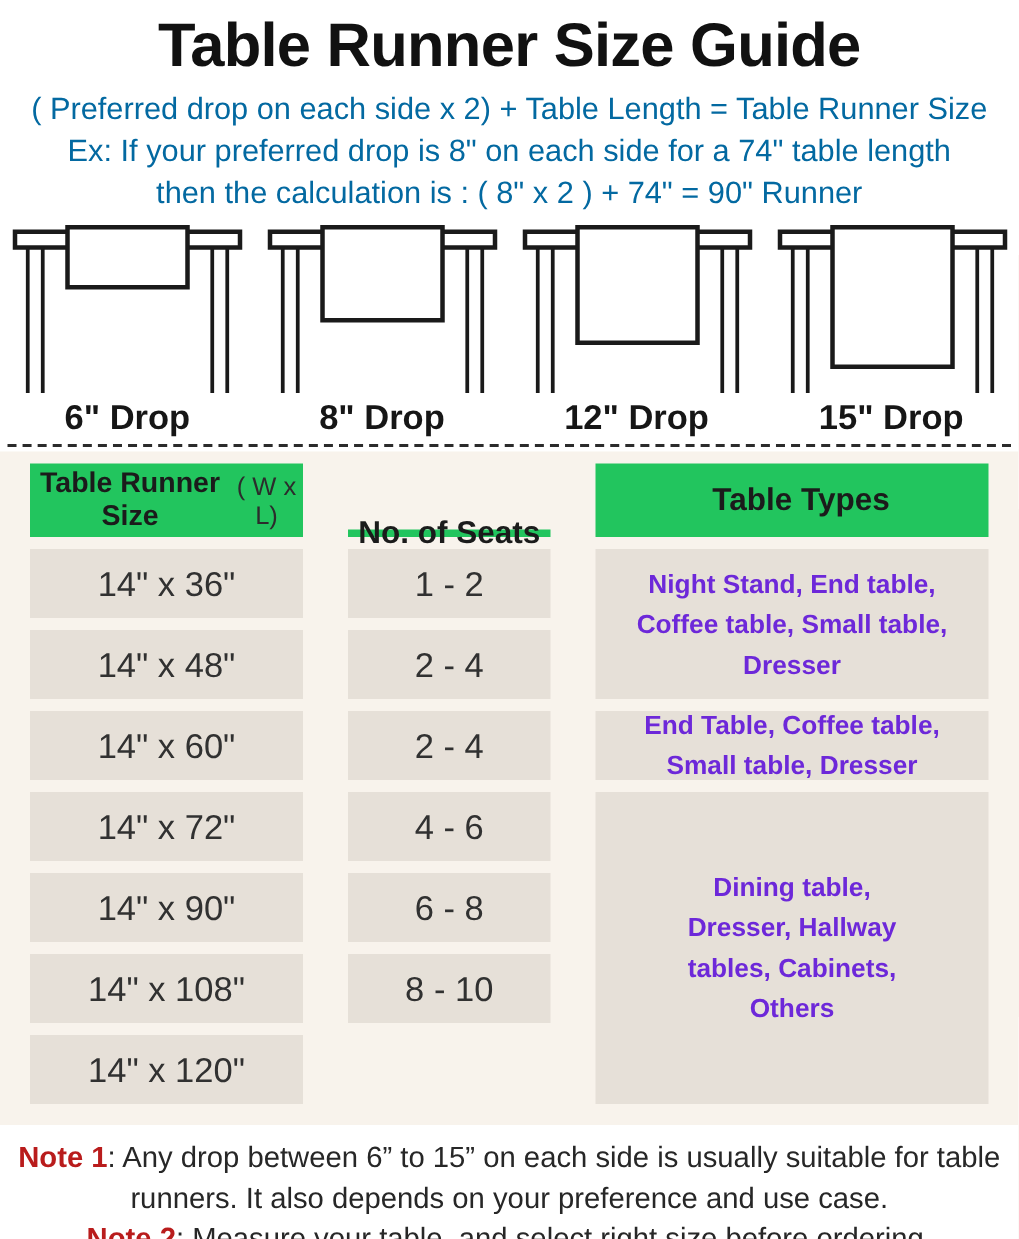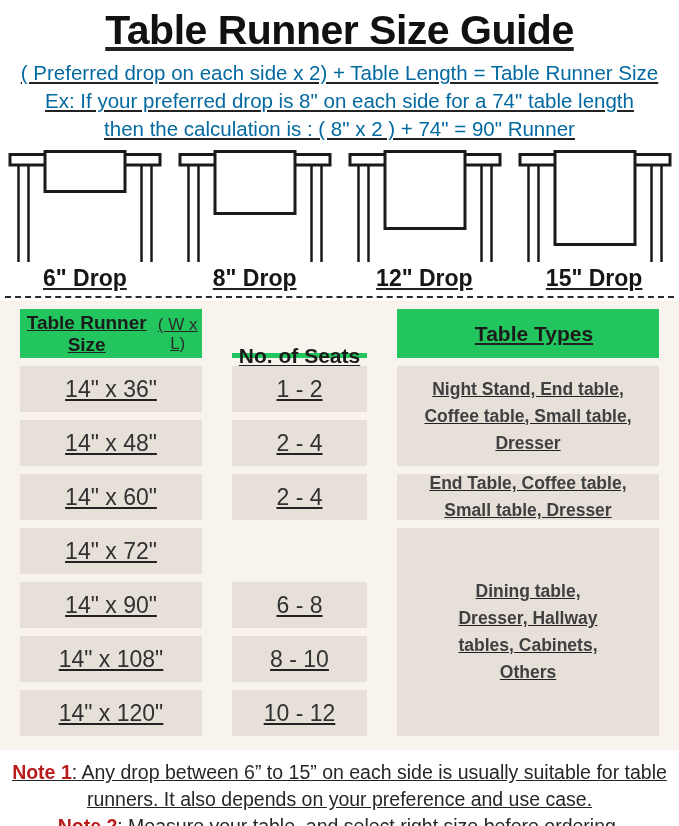--- a/index.html
+++ b/index.html
@@ -2,21 +2,21 @@
 <html><head>
 <meta charset="utf-8">
 <style>
   * { box-sizing: border-box; margin: 0; padding: 0; }
   html, body { width: 679px; height: 826px; overflow: hidden; }
   body {
     font-family: "Liberation Sans", sans-serif;
     background: #ffffff;
     color: #222;
   }
-  .page { width: 679px; height: 826px; position: relative; text-decoration: underline; }
+  .page { width: 679px; height: 826px; position: relative; }
 
   .title {
     text-align: center;
     font-size: 41px;
     font-weight: 700;
     letter-spacing: -0.5px;
     color: #111;
     padding-top: 5px;
     line-height: 1.25;
   }
@@ -72,21 +72,21 @@
   }
   .hcell .h-main { font-size: 19px; line-height: 22px; }
   .hcell .h-sub { font-size: 17px; line-height: 19px; font-weight: 400; color: #2c2c2c; }
   .hcell.h-seats { font-size: 21px; margin-top: 44px; }
   .hcell.h-types { font-size: 21px; padding-left: 12px; }
   .vcell { font-size: 23px; color: #313131; }
   .tcell {
     font-weight: 700;
     font-size: 17.5px;
     line-height: 1.55;
-    color: #404040;
+    color: #6d28d9;
   }
   .tcell span { display: inline-block; }
   .tcell-a { grid-column: 3; grid-row: 2 / span 2; }
   .tcell-a span { max-width: 222px; }
   .tcell-b { grid-column: 3; grid-row: 4; }
   .tcell-b span { max-width: 242px; }
   .tcell-c { grid-column: 3; grid-row: 5 / span 4; }
   .tcell-c span { max-width: 176px; }
 
   .notes { padding: 9px 6px 0 6px; text-align: center; }
@@ -173,29 +173,29 @@
       <div class="cell vcell" style="grid-column:1;grid-row:2;">14" x 36"</div>
       <div class="cell vcell" style="grid-column:2;grid-row:2;">1 - 2</div>
 
       <div class="cell vcell" style="grid-column:1;grid-row:3;">14" x 48"</div>
       <div class="cell vcell" style="grid-column:2;grid-row:3;">2 - 4</div>
 
       <div class="cell vcell" style="grid-column:1;grid-row:4;">14" x 60"</div>
       <div class="cell vcell" style="grid-column:2;grid-row:4;">2 - 4</div>
 
       <div class="cell vcell" style="grid-column:1;grid-row:5;">14" x 72"</div>
+      <div class="cell vcell" style="grid-column:2;grid-row:5;">4 - 6</div>
 
       <div class="cell vcell" style="grid-column:1;grid-row:6;">14" x 90"</div>
       <div class="cell vcell" style="grid-column:2;grid-row:6;">6 - 8</div>
 
       <div class="cell vcell" style="grid-column:1;grid-row:7;">14" x 108"</div>
       <div class="cell vcell" style="grid-column:2;grid-row:7;">8 - 10</div>
 
       <div class="cell vcell" style="grid-column:1;grid-row:8;">14" x 120"</div>
-      <div class="cell vcell" style="grid-column:2;grid-row:8;">10 - 12</div>
 
       <div class="cell tcell tcell-a">
         <span>Night Stand, End table, Coffee table, Small table, Dresser</span>
       </div>
       <div class="cell tcell tcell-b">
         <span>End Table, Coffee table, Small table, Dresser</span>
       </div>
       <div class="cell tcell tcell-c">
         <span>Dining table, Dresser, Hallway tables, Cabinets, Others</span>
       </div>

